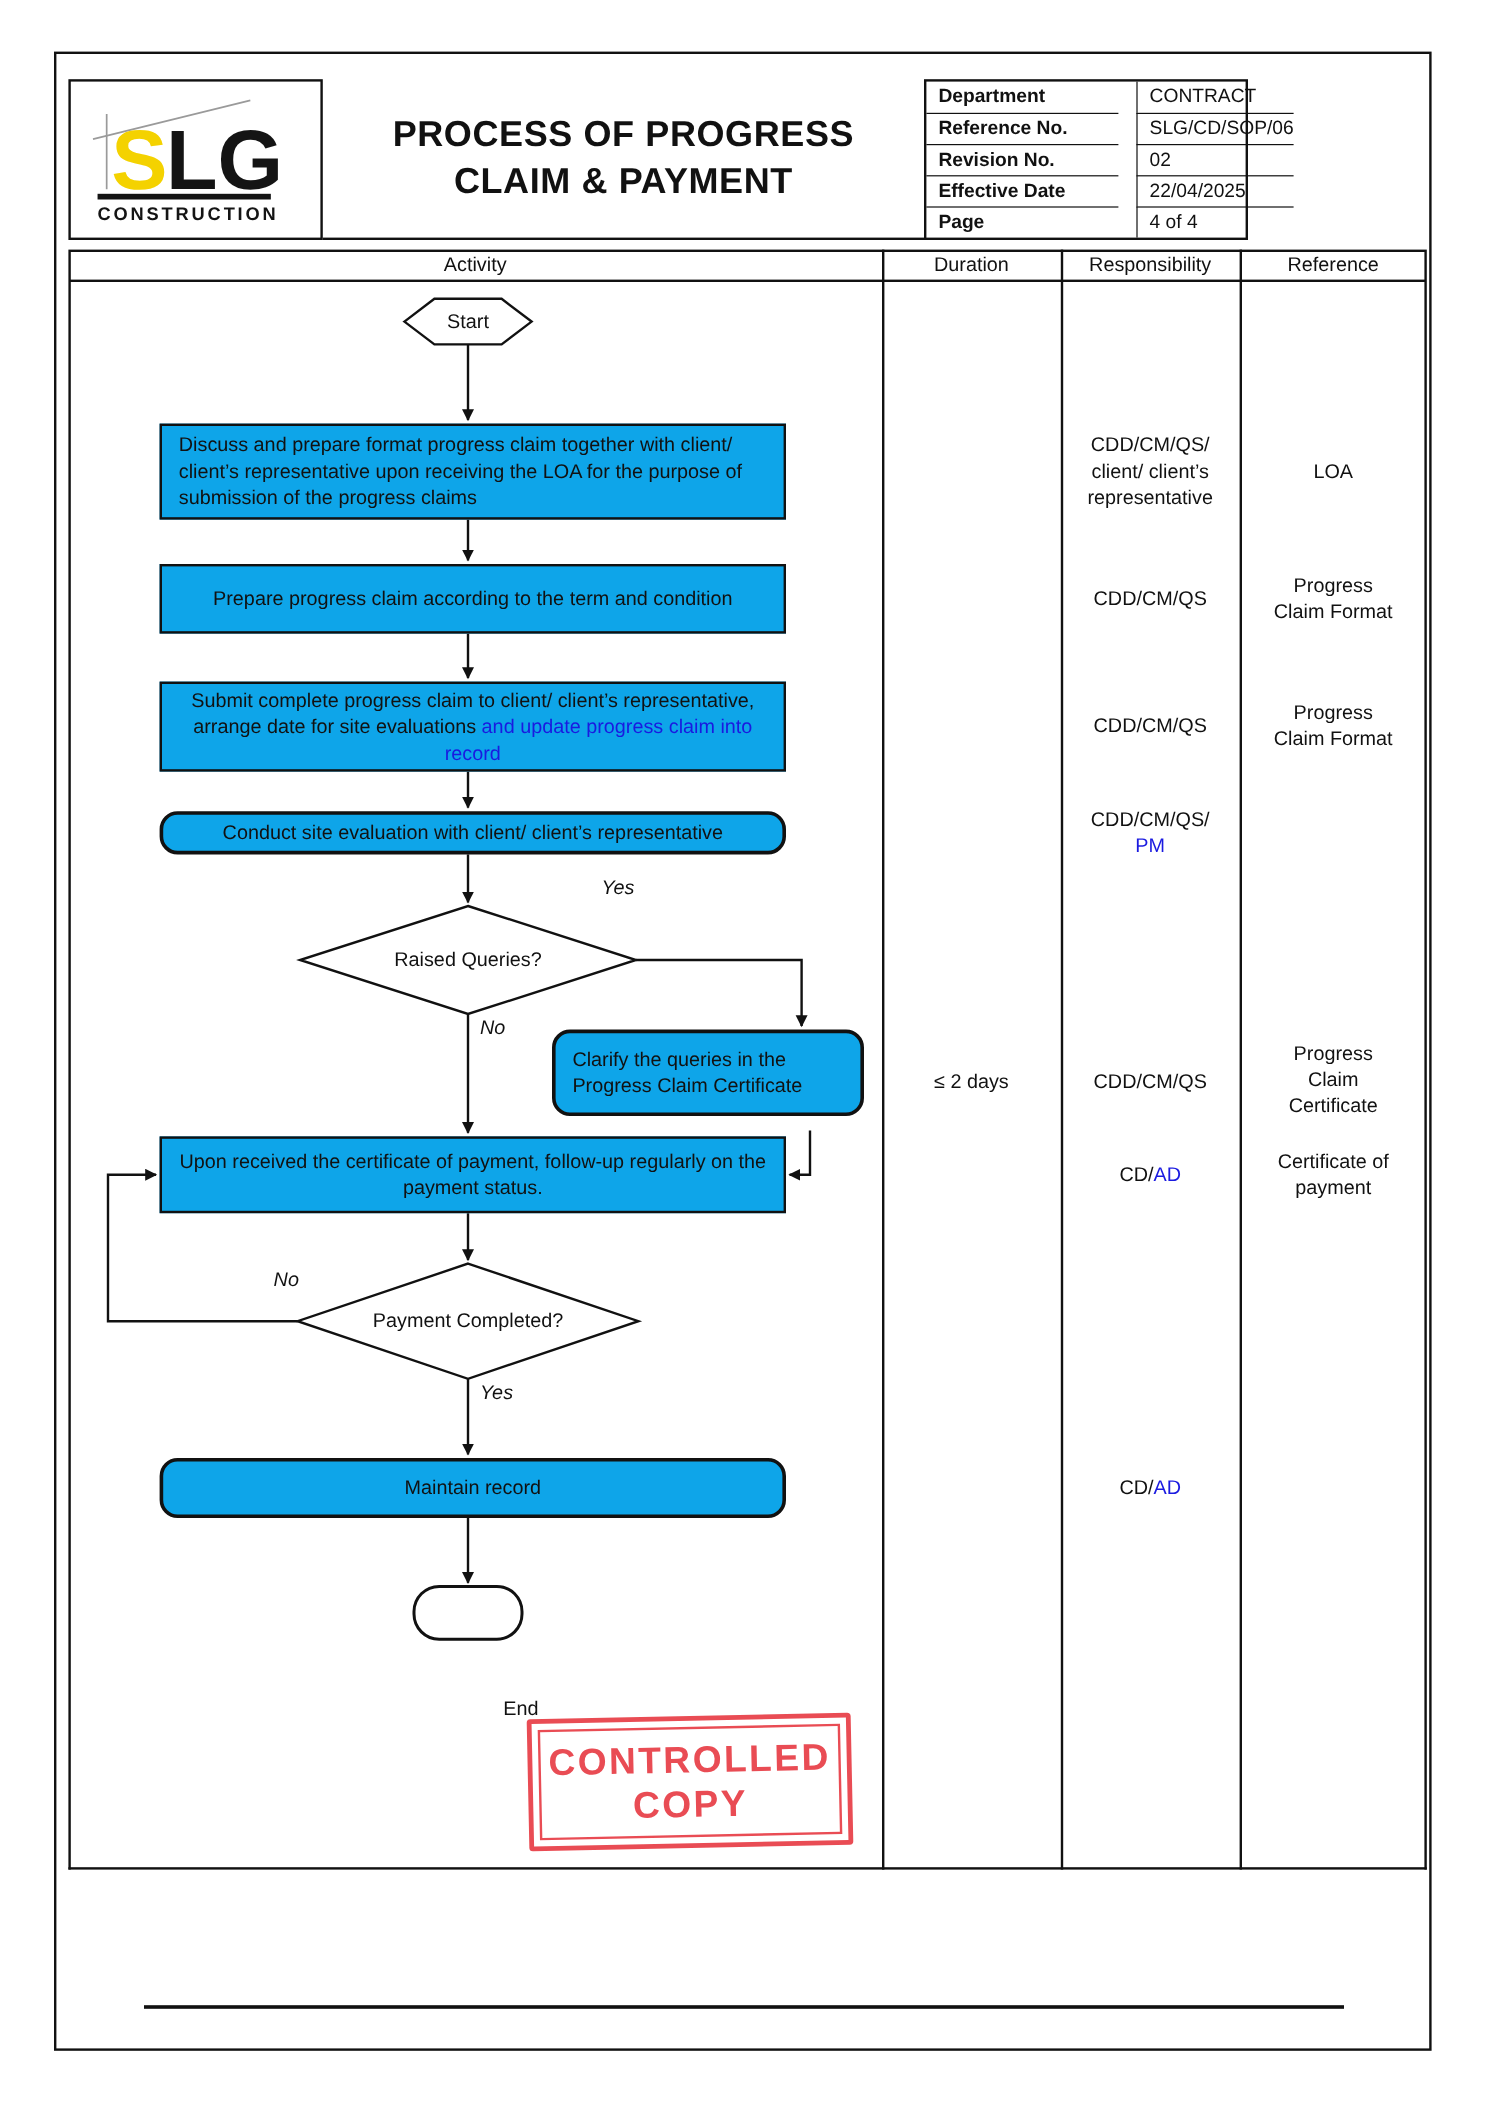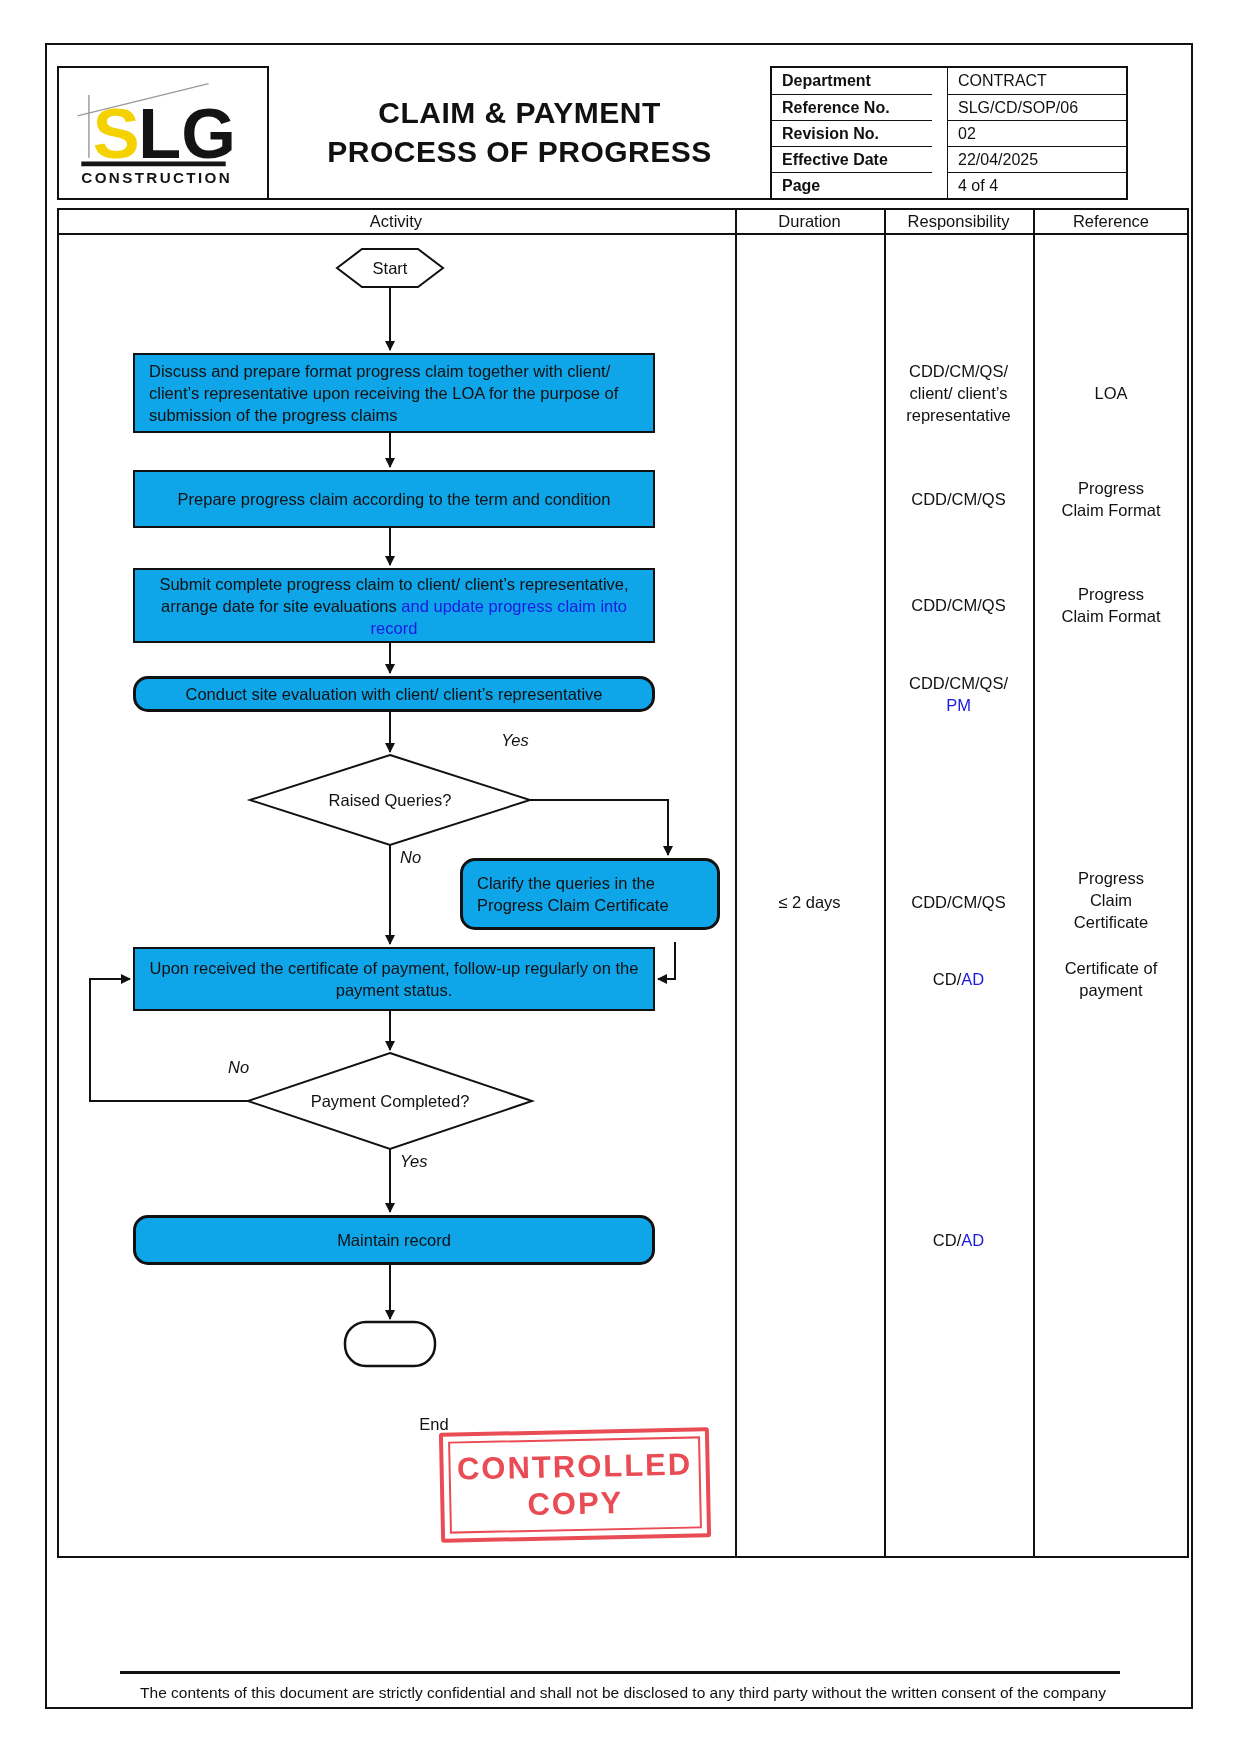--- a/index.html
+++ b/index.html
@@ -57,25 +57,25 @@
       <line x1="22" y1="22" x2="22" y2="88" stroke="#9a9a9a" stroke-width="1.5"></line>
       <text x="26" y="88" font-family="Liberation Sans, sans-serif" font-size="74" font-weight="bold" fill="#f4d200">S</text>
       <text x="74" y="88" font-family="Liberation Sans, sans-serif" font-size="74" font-weight="bold" fill="#141414">LG</text>
       <rect x="14" y="92" width="152" height="5" fill="#141414"></rect>
       <text x="14" y="115" font-family="Liberation Sans, sans-serif" font-size="16" font-weight="bold" letter-spacing="2.5" fill="#141414">CONSTRUCTION</text>
     </svg>
   </div>
 
   <div class="abs" style="left:269px;top:66px;width:501px;height:134px;border-bottom:2px solid #111;box-sizing:border-box;
               display:flex;flex-direction:column;align-items:center;justify-content:center;">
+    <div class="title">PROCESS OF PROGRESS</div>
     <div class="title">CLAIM &amp; PAYMENT</div>
-    <div class="title">PROCESS OF PROGRESS</div>
-  </div>
-
-  <div class="abs info-grid" style="left:770px;top:66px;width:358px;height:134px;">
+  </div>
+
+  <div class="abs info-grid" style="left:770px;top:66px;width:270px;height:134px;">
     <div class="lab">Department</div>
     <div class="val">CONTRACT</div>
     <div class="lab">Reference No.</div>
     <div class="val">SLG/CD/SOP/06</div>
     <div class="lab">Revision No.</div>
     <div class="val">02</div>
     <div class="lab">Effective Date</div>
     <div class="val">22/04/2025</div>
     <div class="lab">Page</div>
     <div class="val">4 of 4</div>
@@ -206,15 +206,14 @@
   </div>
 
   <div class="abs stamp" style="left:440px;top:1430px;width:270px;height:110px;">
     <div class="stamp-inner">
       <span>CONTROLLED</span>
       <span>COPY</span>
     </div>
   </div>
 
   <div class="abs" style="left:120px;top:1671px;width:1000px;height:3px;background:#111;"></div>
-  <div class="abs footer-note" style="left:57px;top:1684px;width:1132px;">The contents of this document are strictly confidential and shall not be disclosed to any third party without the written consent of the company</div>
 
 </div>
 
 </body></html>

